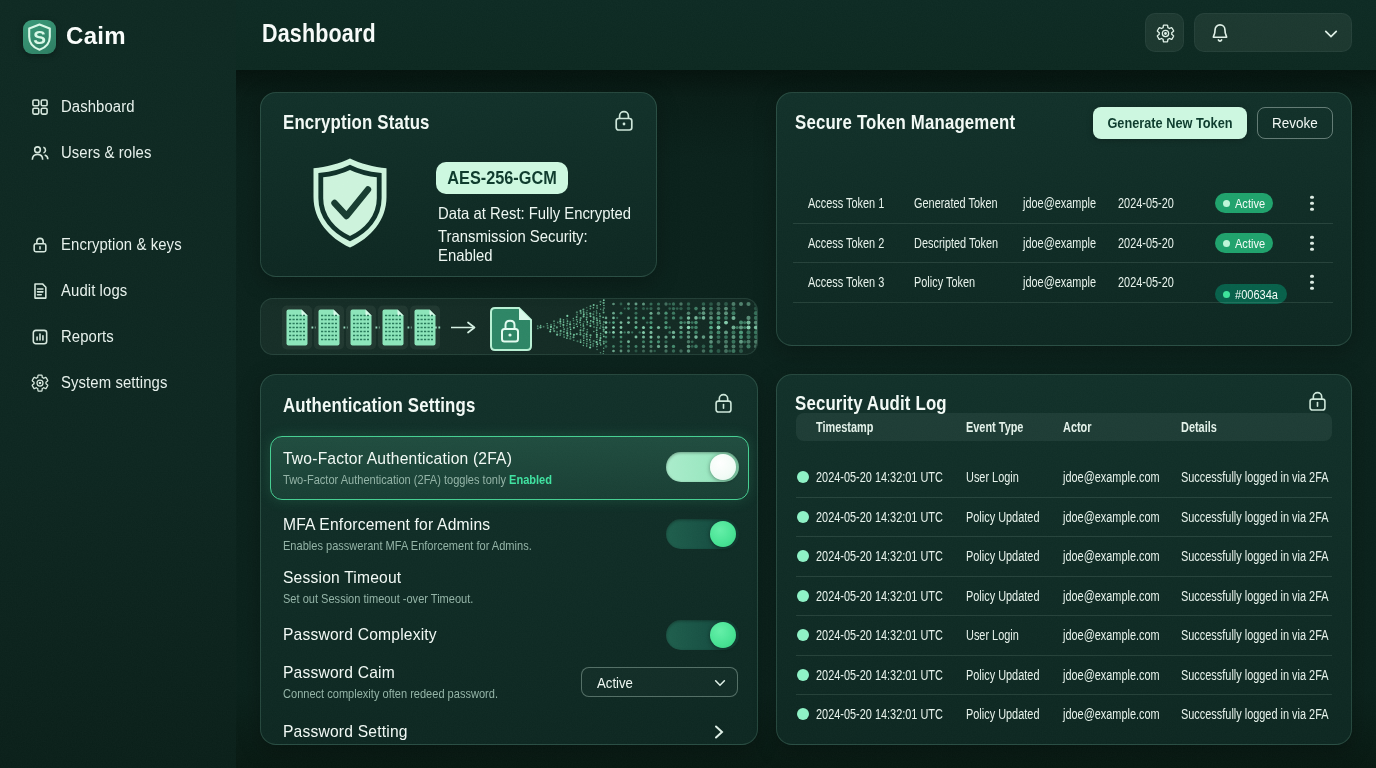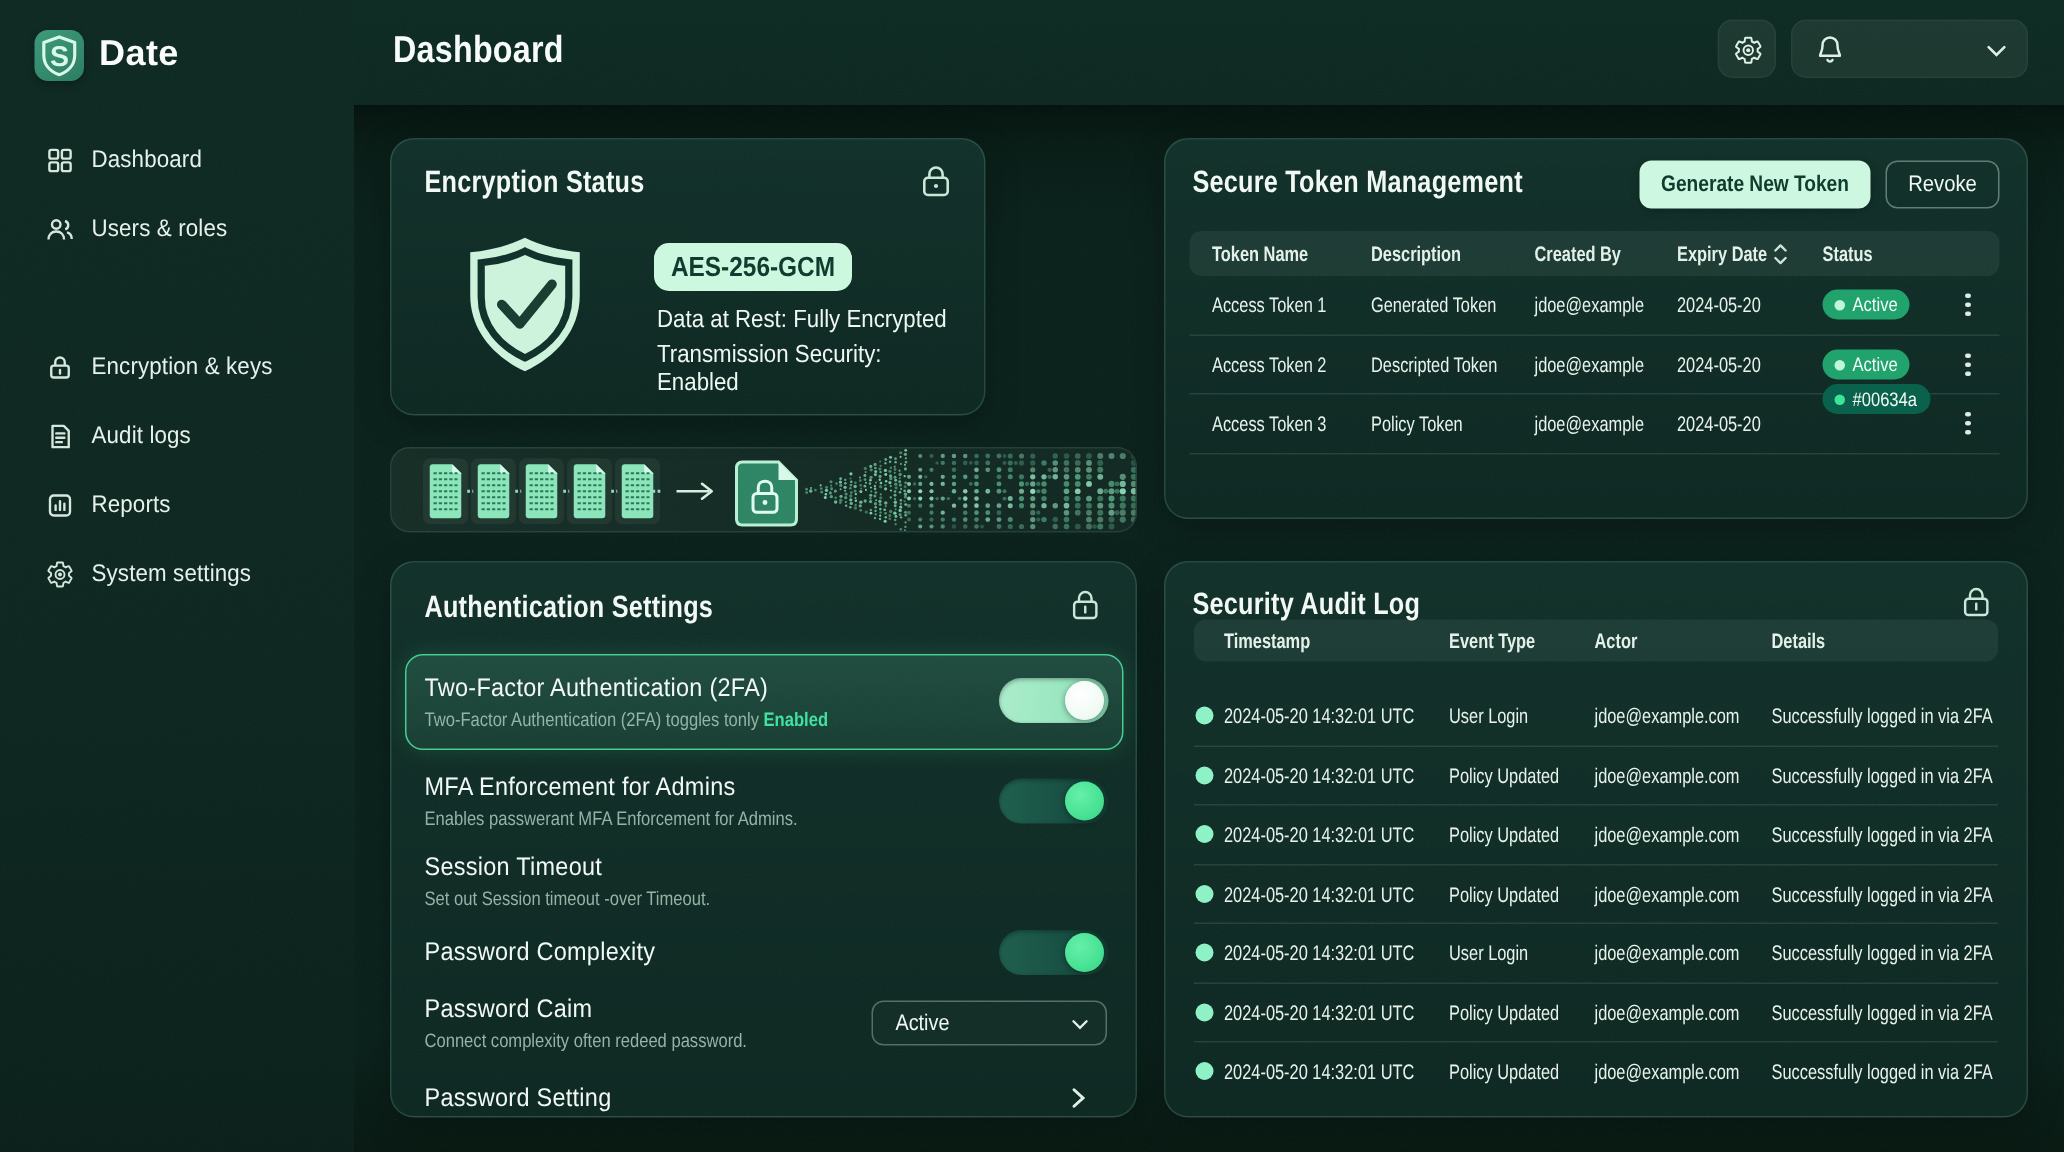--- a/index.html
+++ b/index.html
@@ -67,21 +67,21 @@
 <body>
   <div id="content"></div>
   <div id="sidebar">
 
     <div class="abs" style="left:23px;top:20px;width:33px;height:34px;border-radius:9px;background:linear-gradient(145deg,#3a9a79 0%,#2c7c61 100%);box-shadow:0 2px 6px rgba(0,0,0,0.3);">
       <svg width="33" height="34" viewBox="0 0 33 34">
         <path d="M16.5 4.6 L26.8 8.4 V16.8 C26.8 23.6 22 27.9 16.5 29.8 C11 27.9 6.2 23.6 6.2 16.8 V8.4 Z" fill="none" stroke="#d9f8e7" stroke-width="2.1" stroke-linejoin="round"></path>
         <text x="16.7" y="24.2" font-size="19" font-weight="bold" fill="#d9f8e7" text-anchor="middle" font-family="Liberation Sans, sans-serif">S</text>
       </svg>
     </div>
-    <div class="abs" style="left:66px;top:22px;font-size:24px;font-weight:700;color:#fafdfb;letter-spacing:0.3px;">Date</div>
+    <div class="abs" style="left:66px;top:22px;font-size:24px;font-weight:700;color:#fafdfb;letter-spacing:0.3px;">Caim</div>
 
     <div class="navitem" style="top:88px;">
       <svg class="navicon" viewBox="0 0 24 24" fill="none" stroke="#d6e7dd" stroke-width="1.9">
         <rect x="3.5" y="3.5" width="7" height="7" rx="1.6"></rect>
         <rect x="13.5" y="3.5" width="7" height="7" rx="1.6"></rect>
         <rect x="3.5" y="13.5" width="7" height="7" rx="1.6"></rect>
         <rect x="13.5" y="13.5" width="7" height="7" rx="1.6"></rect>
       </svg>
       <div class="navlabel">Dashboard</div>
     </div>
@@ -685,31 +685,20 @@
   </div>
 
   <div class="card" style="left:776px;top:92px;width:576px;height:254px;">
     <div class="cardtitle" style="left:18px;top:17px;">Secure Token Management</div>
     <div class="abs" style="left:316px;top:14px;width:154px;height:32px;border-radius:8px;background:#cdf7e0;box-shadow:0 1px 6px rgba(0,0,0,0.25);line-height:32px;font-size:15px;font-weight:700;color:#0c3b2c;">
       <span style="display:block;text-align:center;transform:scaleX(0.85);">Generate New Token</span>
     </div>
     <div class="abs" style="left:480px;top:14px;width:76px;height:32px;border-radius:8px;border:1px solid rgba(235,248,241,0.38);line-height:30px;font-size:15px;color:#f2f9f5;">
       <span style="display:block;text-align:center;transform:scaleX(0.9);">Revoke</span>
     </div>
-    <div class="thead" style="left:16px;top:61px;width:540px;height:30px;">
-      <div class="th" style="left:15px;">Token Name</div>
-      <div class="th" style="left:121px;">Description</div>
-      <div class="th" style="left:230px;">Created By</div>
-      <div class="th" style="left:325px;">Expiry Date</div>
-      <svg class="abs" style="left:389px;top:8px;" width="10" height="15" viewBox="0 0 10 15" fill="none" stroke="#cfe3d8" stroke-width="1.6" stroke-linecap="round" stroke-linejoin="round">
-        <path d="M1.6 5 L5 1.6 L8.4 5"></path>
-        <path d="M1.6 10 L5 13.4 L8.4 10"></path>
-      </svg>
-      <div class="th" style="left:422px;">Status</div>
-    </div>
     <div class="td" style="left:31px;top:110px;">Access Token 1</div>
     <div class="td" style="left:137px;top:110px;">Generated Token</div>
     <div class="td" style="left:246px;top:110px;">jdoe@example</div>
     <div class="td" style="left:341px;top:110px;">2024-05-20</div>
     <div class="pill" style="left:438px;top:110px;width:58px;background:#1fa26c;">
       <i class="dot" style="background:#bef6d8;position:absolute;"></i>
       <div class="ptxt">Active</div>
     </div>
     <div class="dots3" style="left:533px;top:110px;">
       <i></i>
@@ -728,21 +717,21 @@
     <div class="dots3" style="left:533px;top:150px;">
       <i></i>
       <i></i>
       <i></i>
     </div>
     <div class="rowline" style="left:16px;top:169px;width:540px;"></div>
     <div class="td" style="left:31px;top:189px;">Access Token 3</div>
     <div class="td" style="left:137px;top:189px;">Policy Token</div>
     <div class="td" style="left:246px;top:189px;">jdoe@example</div>
     <div class="td" style="left:341px;top:189px;">2024-05-20</div>
-    <div class="pill" style="left:438px;top:173px;width:72px;background:#07604a;text-align:right;">
+    <div class="pill" style="left:438px;top:201px;width:72px;background:#07604a;text-align:right;">
       <i class="dot" style="background:#3ce39a;position:absolute;"></i>
       <div class="ptxt">#00634a</div>
     </div>
     <div class="dots3" style="left:533px;top:189px;">
       <i></i>
       <i></i>
       <i></i>
     </div>
     <div class="rowline" style="left:16px;top:209px;width:540px;"></div>
   </div>

